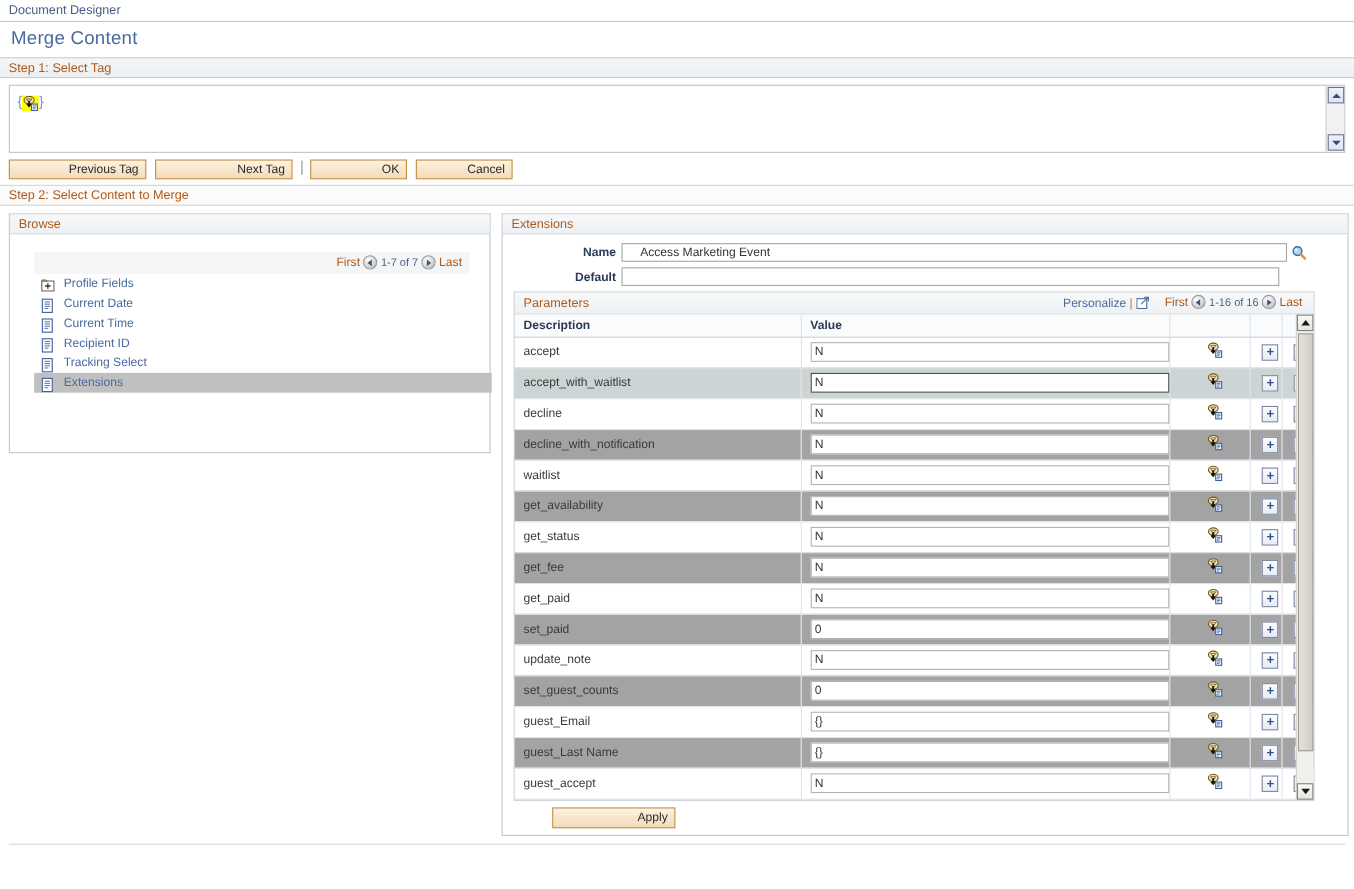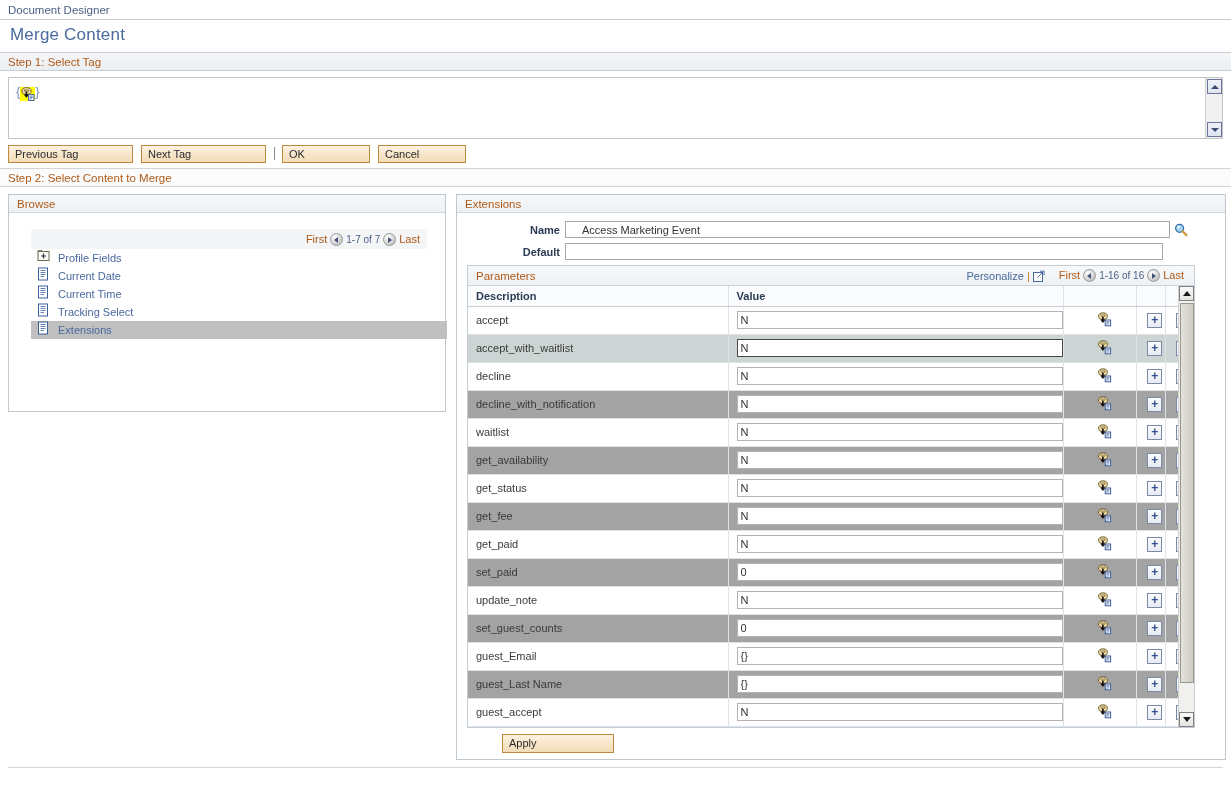--- a/index.html
+++ b/index.html
@@ -92,21 +92,21 @@
   .tri.down { border-left: 4px solid transparent; border-right: 4px solid transparent; border-top: 4px solid #3c4a74; }
 
   
   .psbtn {
     display: inline-block;
     background: linear-gradient(to bottom, #fdf3e2 0%, #f8e6cb 50%, #f3dcb8 100%);
     border: 1px solid #c08a3e;
     color: #2b2b2b;
     font-size: 11px;
     font-family: "Liberation Sans", sans-serif;
-    text-align: left;
+    text-align: right;
     height: 18px;
     line-height: 16px;
     cursor: pointer;
     padding: 0 6px;
   }
   .btn-row { padding: 6px 0 5px 8px; white-space: nowrap; }
   .btn-row .psbtn { width: 125px; margin-right: 8px; }
   .btn-row .psbtn.ok, .btn-row .psbtn.cancel { width: 88px; }
   .caret-mark {
     display: inline-block; width: 1px; height: 13px;
@@ -151,21 +151,21 @@
   .pg-arrow::after {
     content: ""; position: absolute; top: 3px;
     border-top: 3.5px solid transparent; border-bottom: 3.5px solid transparent;
   }
   .pg-arrow.prev::after { left: 3px; border-right: 4px solid #46547d; }
   .pg-arrow.next::after { left: 4px; border-left: 4px solid #46547d; }
 
   .tree { margin-left: 22px; width: 416px; }
   .tree-item {
     height: 18px; line-height: 18px;
-    display: flex; align-items: flex-start;
+    display: flex; align-items: flex-end;
     padding-left: 6px;
     cursor: pointer;
   }
   .tree-item.selected { background: #c0c0c0; }
   .tree-item .tlabel { color: #4a6a9e; font-size: 11px; margin-left: 8px; }
   .ico { width: 13px; height: 14px; flex: 0 0 13px; position: relative; }
 
   
   .right-col { width: 770px; margin-left: 10px; }
   .ext-body { padding: 8px 0 6px 0; }
@@ -337,20 +337,27 @@
           </div>
 
           <div class="tree-item">
             <span class="ico"><svg width="13" height="14" viewBox="0 0 13 14">
                   <rect x="1.5" y="1" width="9" height="12" fill="#fff" stroke="#3c5f9e" stroke-width="1"></rect>
                   <path d="M3.5 3.5h5M3.5 5.5h5M3.5 7.5h5M3.5 9.5h3.4" stroke="#3c5f9e" stroke-width=".8"></path>
                 </svg></span>
             <span class="tlabel">Current Time</span>
           </div>
 
+          <div class="tree-item">
+            <span class="ico"><svg width="13" height="14" viewBox="0 0 13 14">
+                  <rect x="1.5" y="1" width="9" height="12" fill="#fff" stroke="#3c5f9e" stroke-width="1"></rect>
+                  <path d="M3.5 3.5h5M3.5 5.5h5M3.5 7.5h5M3.5 9.5h3.4" stroke="#3c5f9e" stroke-width=".8"></path>
+                </svg></span>
+            <span class="tlabel">Recipient ID</span>
+          </div>
 
           <div class="tree-item">
             <span class="ico"><svg width="13" height="14" viewBox="0 0 13 14">
                   <rect x="1.5" y="1" width="9" height="12" fill="#fff" stroke="#3c5f9e" stroke-width="1"></rect>
                   <path d="M3.5 3.5h5M3.5 5.5h5M3.5 7.5h5M3.5 9.5h3.4" stroke="#3c5f9e" stroke-width=".8"></path>
                 </svg></span>
             <span class="tlabel">Tracking Select</span>
           </div>
 
           <div class="tree-item selected">

